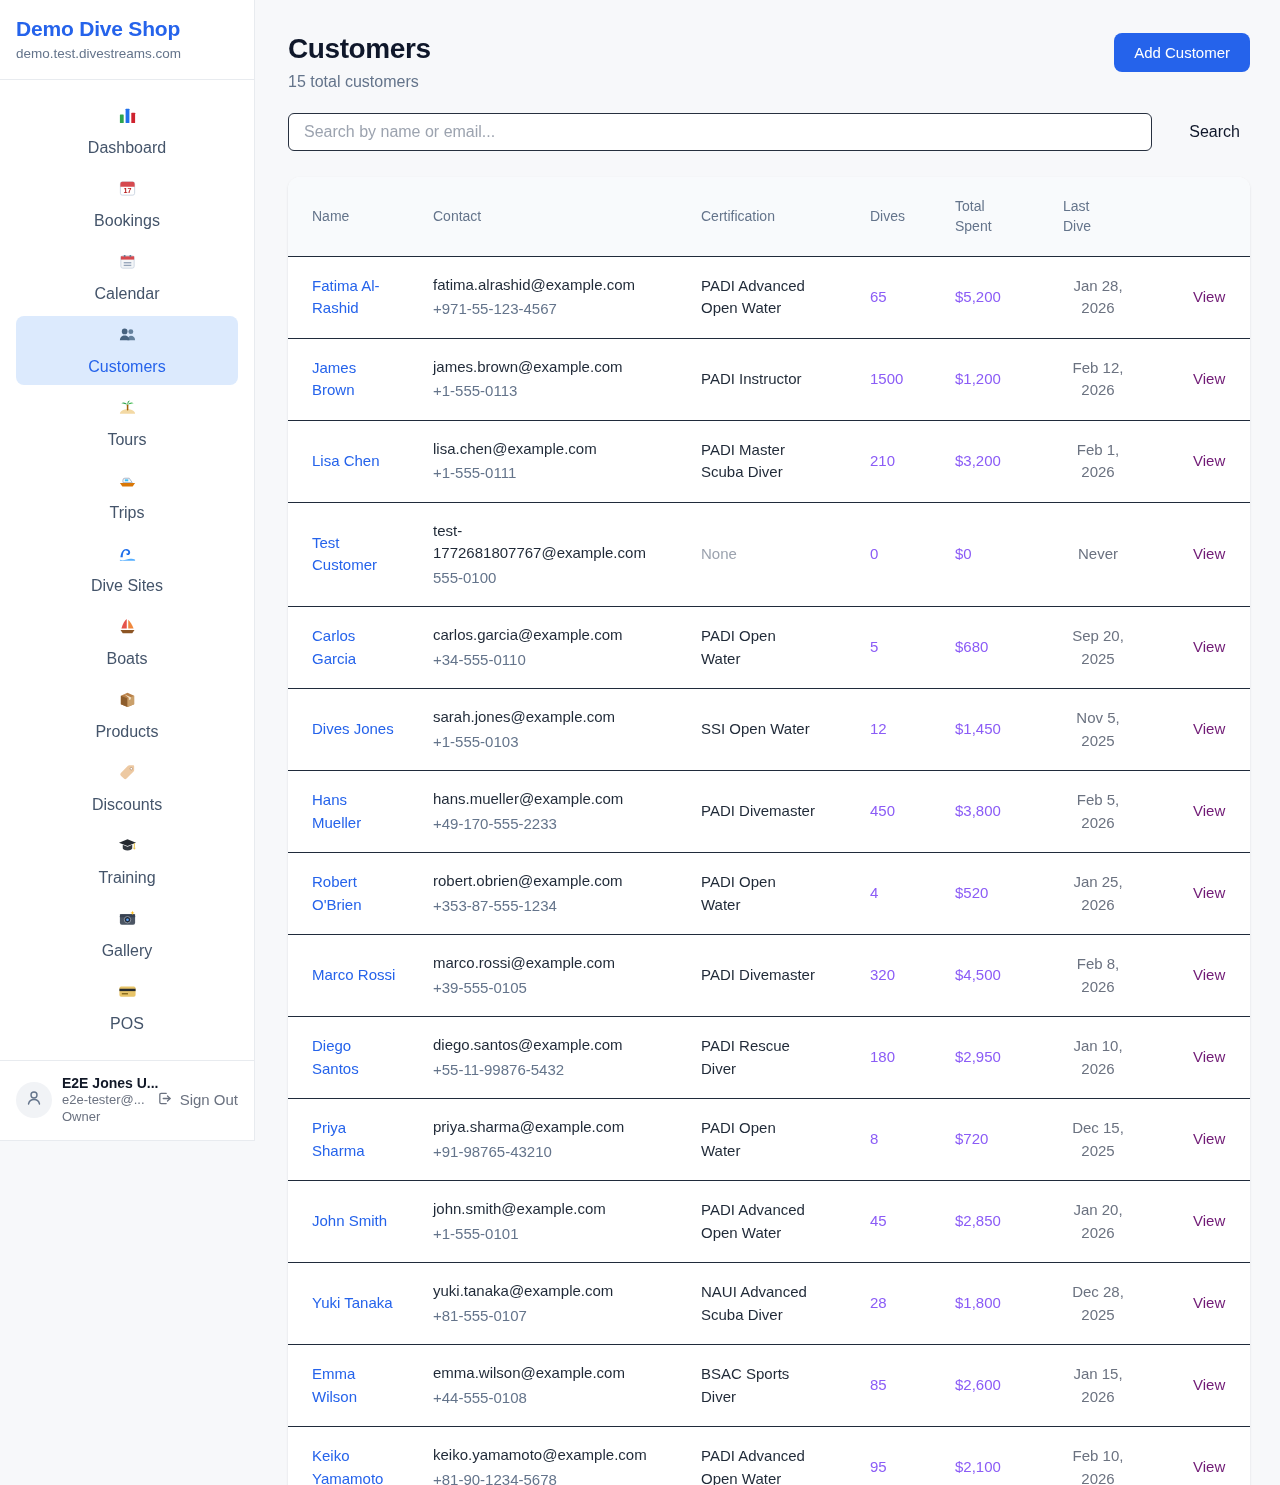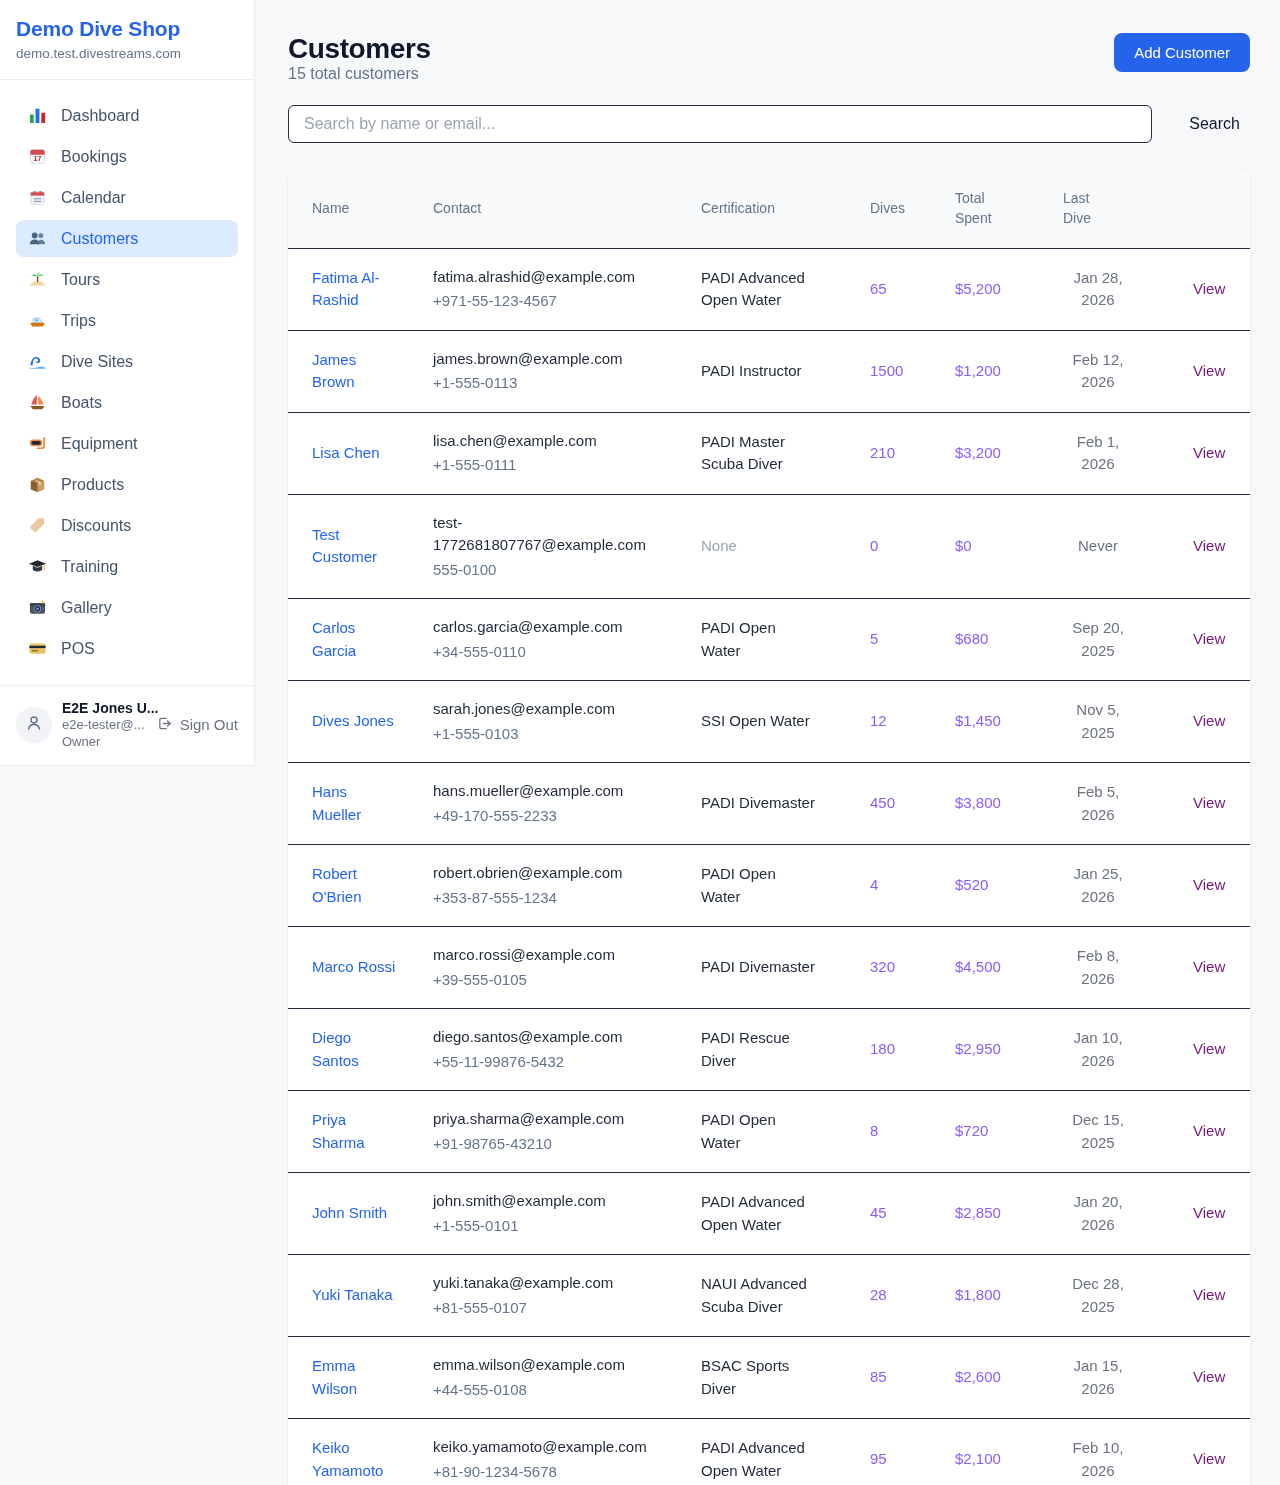--- a/index.html
+++ b/index.html
@@ -18,21 +18,21 @@
     border-bottom:1px solid #e8ebef;
   }
   .brand { padding:17px 16px 18px 16px; }
   .brand-name { font-size:21px; font-weight:700; color:#2563eb; letter-spacing:-0.2px; }
   .brand-domain { font-size:13.5px; color:#64748b; margin-top:5px; }
   .nav { border-top:1px solid #e8ebef; padding:17px 16px 14px 16px; }
   .nav-item {
     display:flex; align-items:center; gap:14px;
     padding:9px 12px; margin-bottom:4px;
     border-radius:8px; cursor:pointer;
-    font-size:16px; color:#44546a;
+    font-size:16px; color:#44546a;flex-direction:column;
   }
   .nav-item.active { background:#dceafd; color:#2563eb; font-weight:500; }
   .nav-icon { width:19px; height:19px; flex:0 0 19px; display:inline-block; }
   .nav-icon svg { width:19px; height:19px; display:block; }
   .user-section {
     border-top:1px solid #e8ebef;
     padding:13px 16px 14px 16px;
     display:flex; align-items:center; gap:10px;
   }
   .avatar {
@@ -46,21 +46,21 @@
   .user-email, .user-role { font-size:13px; color:#6b7280; white-space:nowrap; }
   .signout {
     margin-left:auto; display:flex; align-items:center; gap:7px;
     color:#6b7280; font-size:15px; cursor:pointer; white-space:nowrap;
   }
   .signout svg { width:17px; height:17px; }
   
   .main { margin-left:255px; padding:33px 30px 30px 33px; }
   .header-row { display:flex; justify-content:space-between; align-items:flex-start; }
   .page-title { font-size:28px; font-weight:700; color:#0f172a; letter-spacing:-0.4px; }
-  .page-subtitle { font-size:16px; color:#64748b; }
+  .page-subtitle { font-size:16px; color:#64748b; margin-top:8px; }
   .add-btn {
     background:#2563eb; color:#ffffff; border:none; cursor:pointer;
     font-family:inherit; font-size:15px; font-weight:500;
     padding:11px 20px; border-radius:8px;
   }
   .search-row { margin-top:22px; display:flex; align-items:center; }
   .search-input {
     width:867px; height:38px;
     border:1px solid #27303f; border-radius:6px;
     padding:0 15px; font-family:inherit; font-size:16px; color:#111827;
@@ -194,30 +194,20 @@
       </div>
       <div class="nav-item">
         <span class="nav-icon">
           <svg viewBox="0 0 20 20">
             <path d="M9.2 2.2v10H3.6C5 7 7 3.7 9.2 2.2z" fill="#e5534b"></path>
             <path d="M10.8 2.8v9.4h5.6C15 8.2 13 4.8 10.8 2.8z" fill="#f0883e"></path>
             <path d="M2.6 13.6h14.8L15 17H5z" fill="#8d5524"></path>
           </svg>
         </span>
         <span>Boats</span>
-      </div>
-      <div class="nav-item">
-        <span class="nav-icon">
-          <svg viewBox="0 0 20 20">
-            <path d="M17 4v8a3 3 0 01-3 3h-4" fill="none" stroke="#f0883e" stroke-width="1.8" stroke-linecap="round"></path>
-            <rect x="2" y="5.8" width="13" height="7.2" rx="3.4" fill="#f0883e"></rect>
-            <rect x="3.6" y="7.4" width="9.8" height="4" rx="2" fill="#1e293b"></rect>
-          </svg>
-        </span>
-        <span>Equipment</span>
       </div>
       <div class="nav-item">
         <span class="nav-icon">
           <svg viewBox="0 0 20 20">
             <path d="M3 6l7-3 7 3v9l-7 3-7-3z" fill="#b98048"></path>
             <path d="M3 6l7 3v9l-7-3z" fill="#8d5d2c"></path>
             <path d="M10 9l7-3v9l-7 3z" fill="#caa06a"></path>
             <path d="M6.5 4.5l7 3v2.3l-2 .8V8.3z" fill="#f3e2c7"></path>
           </svg>
         </span>

